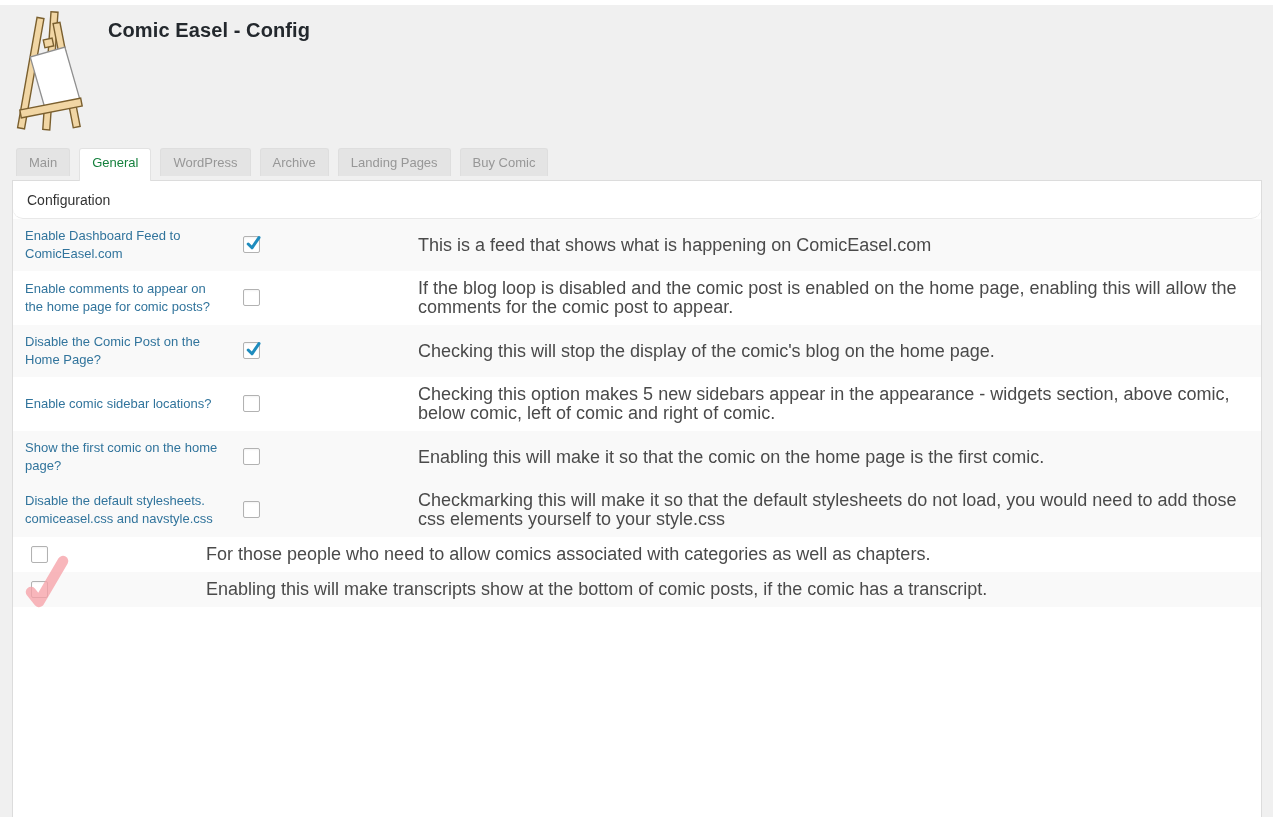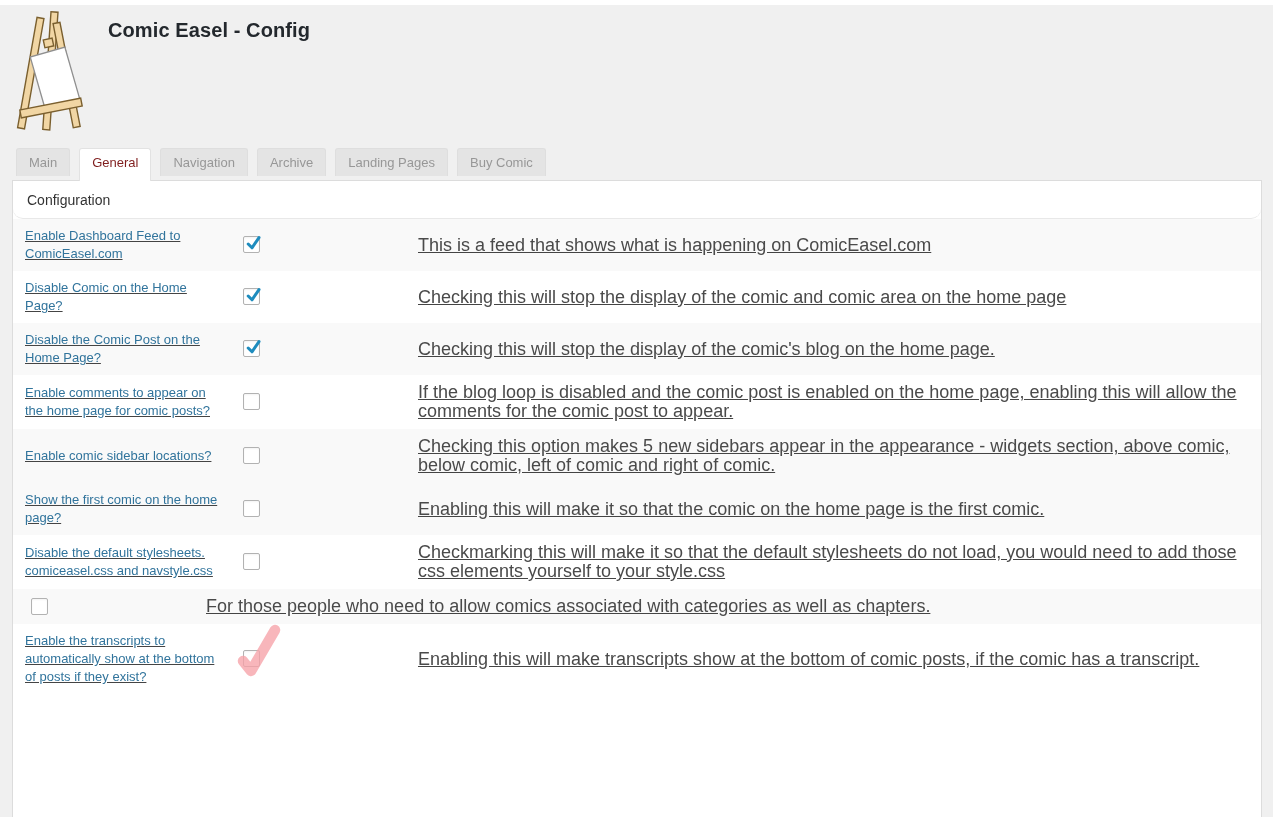--- a/index.html
+++ b/index.html
@@ -23,37 +23,37 @@
     display:flex; align-items:flex-end; gap:9px;
     padding-left:16px; height:31px; margin-bottom:4px;
   }
   .tab {
     background:#e4e4e4; color:#979797;
     font-size:13px; line-height:1; padding:7px 12px 7px;
     border:1px solid #dedede; border-bottom:none;
     border-radius:3px 3px 0 0; cursor:pointer; white-space:nowrap;
   }
   .tab.active {
-    background:#ffffff; color:#7f1d1d;
+    background:#ffffff; color:#15803d;
     border-color:#e2e2e2;
     padding-bottom:12px; margin-bottom:-5px;
     position:relative; z-index:2;
   }
   
   .panel {
     margin:0 11px 0 12px; background:#ffffff;
     border:1px solid #dcdcdc; min-height:680px;
   }
   .section-heading {
     font-size:14px; color:#333; padding:11px 14px 10px;
     border-bottom:1px solid #e8e8e8;
     border-radius:10px;
   }
   .rows { }
-  .cfg-row { display:flex; align-items:center; padding:8px 0; background:#fff;text-decoration:underline; }
+  .cfg-row { display:flex; align-items:center; padding:8px 0; background:#fff; }
   
   .cfg-row:nth-child(1), .cfg-row:nth-child(3), .cfg-row:nth-child(5),
   .cfg-row:nth-child(6), .cfg-row:nth-child(8), .cfg-row:nth-child(10) {
     background:#f9f9f9;
   }
   .row-label {
     flex:none; width:212px; padding-left:12px;
     font-size:13px; line-height:18px; color:#31749c; cursor:pointer;
   }
   .row-check { flex:none; width:193px; padding-left:18px; }
@@ -94,21 +94,21 @@
     <rect x="29" y="42" width="36" height="55" transform="rotate(-16 47 69)" fill="#ffffff" stroke="#8f8f8f" stroke-width="1.3"></rect>
 
     <rect x="12" y="95" width="62" height="8" transform="rotate(-11 43 99)" fill="#f1d6a4" stroke="#7a5f2e" stroke-width="1.4"></rect>
   </svg>
   <div class="page-title">Comic Easel - Config</div>
 </div>
 
 <div class="tabbar">
     <div class="tab">Main</div>
     <div class="tab active">General</div>
-    <div class="tab">Navigation</div>
+    <div class="tab">WordPress</div>
     <div class="tab">Archive</div>
     <div class="tab">Landing Pages</div>
     <div class="tab">Buy Comic</div>
   </div>
 
 <div class="panel">
   <div class="section-heading">Configuration</div>
   <div class="rows">
       <div class="cfg-row">
     <div class="row-label">Enable Dashboard Feed to ComicEasel.com</div>
@@ -118,60 +118,46 @@
           <svg class="check-svg" width="17" height="17" viewBox="0 0 17 17" xmlns="http://www.w3.org/2000/svg">
             <path d="M3.2 9 L7 12.8 L14 2.6" fill="none" stroke="#1e8cbe" stroke-width="3" stroke-linecap="round" stroke-linejoin="round"></path>
           </svg>
         </div>
 
       </div>
     </div>
     <div class="row-desc">This is a feed that shows what is happening on ComicEasel.com</div>
   </div>
       <div class="cfg-row">
-    <div class="row-label">Disable Comic on the Home Page?</div>
+    <div class="row-label">Enable comments to appear on the home page for comic posts?</div>
+    <div class="row-check">
+      <div class="cb-wrap">
+        <div class="checkbox">
+          
+        </div>
+
+      </div>
+    </div>
+    <div class="row-desc">If the blog loop is disabled and the comic post is enabled on the home page, enabling this will allow the comments for the comic post to appear.</div>
+  </div>
+      <div class="cfg-row">
+    <div class="row-label">Disable the Comic Post on the Home Page?</div>
     <div class="row-check">
       <div class="cb-wrap checked">
         <div class="checkbox">
           <svg class="check-svg" width="17" height="17" viewBox="0 0 17 17" xmlns="http://www.w3.org/2000/svg">
             <path d="M3.2 9 L7 12.8 L14 2.6" fill="none" stroke="#1e8cbe" stroke-width="3" stroke-linecap="round" stroke-linejoin="round"></path>
           </svg>
         </div>
 
       </div>
     </div>
-    <div class="row-desc">Checking this will stop the display of the comic and comic area on the home page</div>
-  </div>
-      <div class="cfg-row">
-    <div class="row-label">Disable the Comic Post on the Home Page?</div>
-    <div class="row-check">
-      <div class="cb-wrap checked">
-        <div class="checkbox">
-          <svg class="check-svg" width="17" height="17" viewBox="0 0 17 17" xmlns="http://www.w3.org/2000/svg">
-            <path d="M3.2 9 L7 12.8 L14 2.6" fill="none" stroke="#1e8cbe" stroke-width="3" stroke-linecap="round" stroke-linejoin="round"></path>
-          </svg>
-        </div>
-
-      </div>
-    </div>
     <div class="row-desc">Checking this will stop the display of the comic's blog on the home page.</div>
   </div>
       <div class="cfg-row">
-    <div class="row-label">Enable comments to appear on the home page for comic posts?</div>
-    <div class="row-check">
-      <div class="cb-wrap">
-        <div class="checkbox">
-          
-        </div>
-
-      </div>
-    </div>
-    <div class="row-desc">If the blog loop is disabled and the comic post is enabled on the home page, enabling this will allow the comments for the comic post to appear.</div>
-  </div>
-      <div class="cfg-row">
     <div class="row-label">Enable comic sidebar locations?</div>
     <div class="row-check">
       <div class="cb-wrap">
         <div class="checkbox">
           
         </div>
 
       </div>
     </div>
     <div class="row-desc">Checking this option makes 5 new sidebars appear in the appearance - widgets section, above comic, below comic, left of comic and right of comic.</div>
@@ -205,21 +191,20 @@
       <div class="cb-wrap">
         <div class="checkbox">
           
         </div>
 
       </div>
     </div>
     <div class="row-desc">For those people who need to allow comics associated with categories as well as chapters.</div>
   </div>
       <div class="cfg-row">
-    <div class="row-label">Enable the transcripts to automatically show at the bottom of posts if they exist?</div>
     <div class="row-check">
       <div class="cb-wrap annotated">
         <div class="checkbox">
           
         </div>
         <svg class="anno-svg" width="50" height="58" viewBox="0 0 50 58" xmlns="http://www.w3.org/2000/svg">
           <path d="M8 41 L16 51 L40 10" fill="none" stroke="#f6a1a8" stroke-width="10.5" stroke-linecap="round" stroke-linejoin="round" opacity="0.78"></path>
         </svg>
       </div>
     </div>

